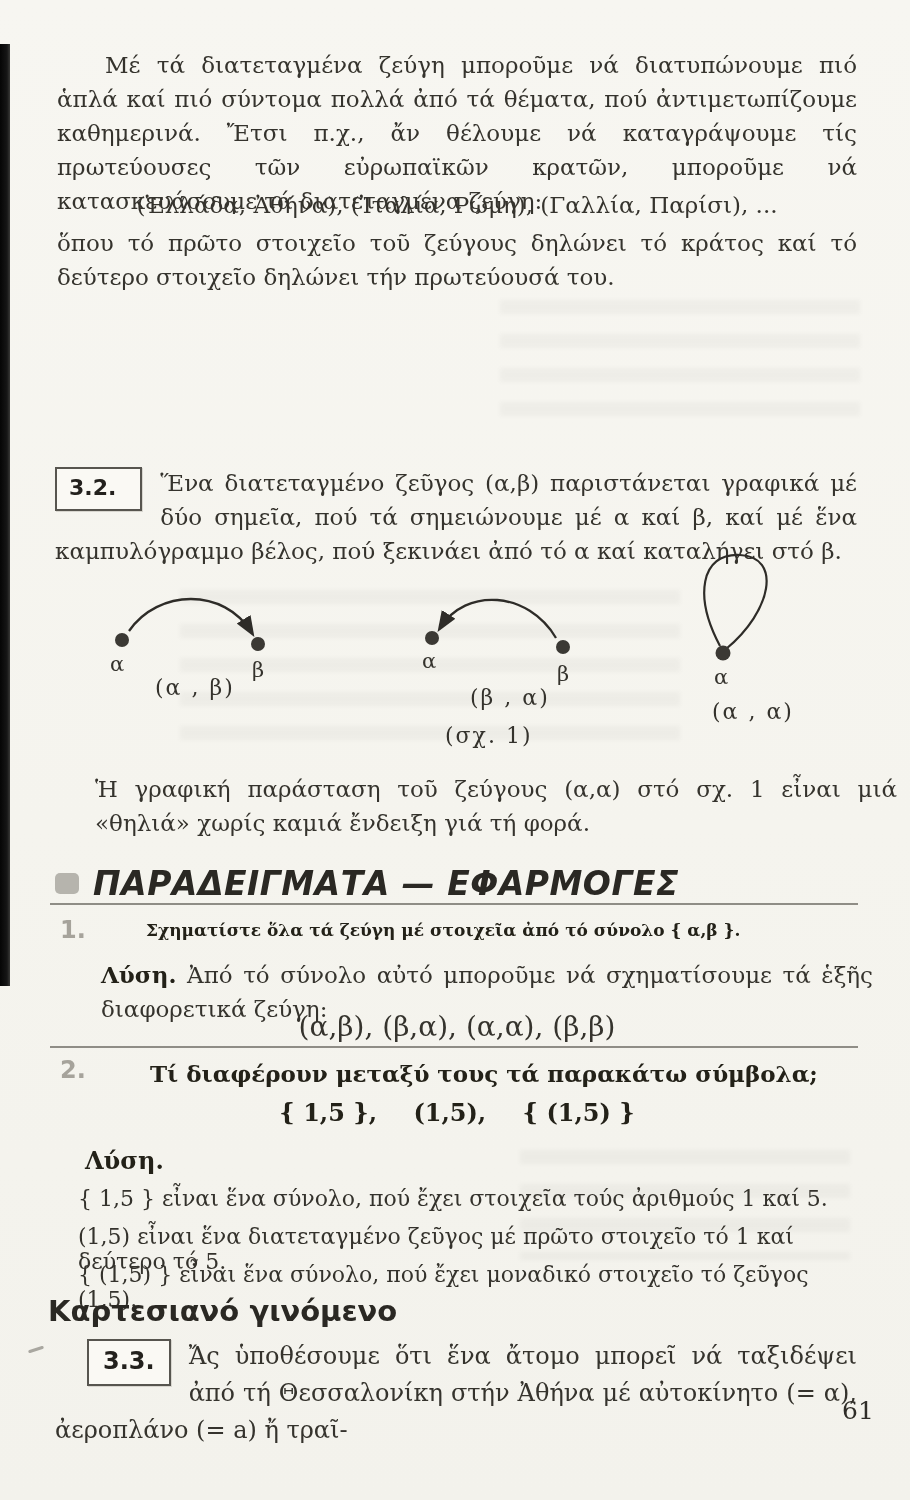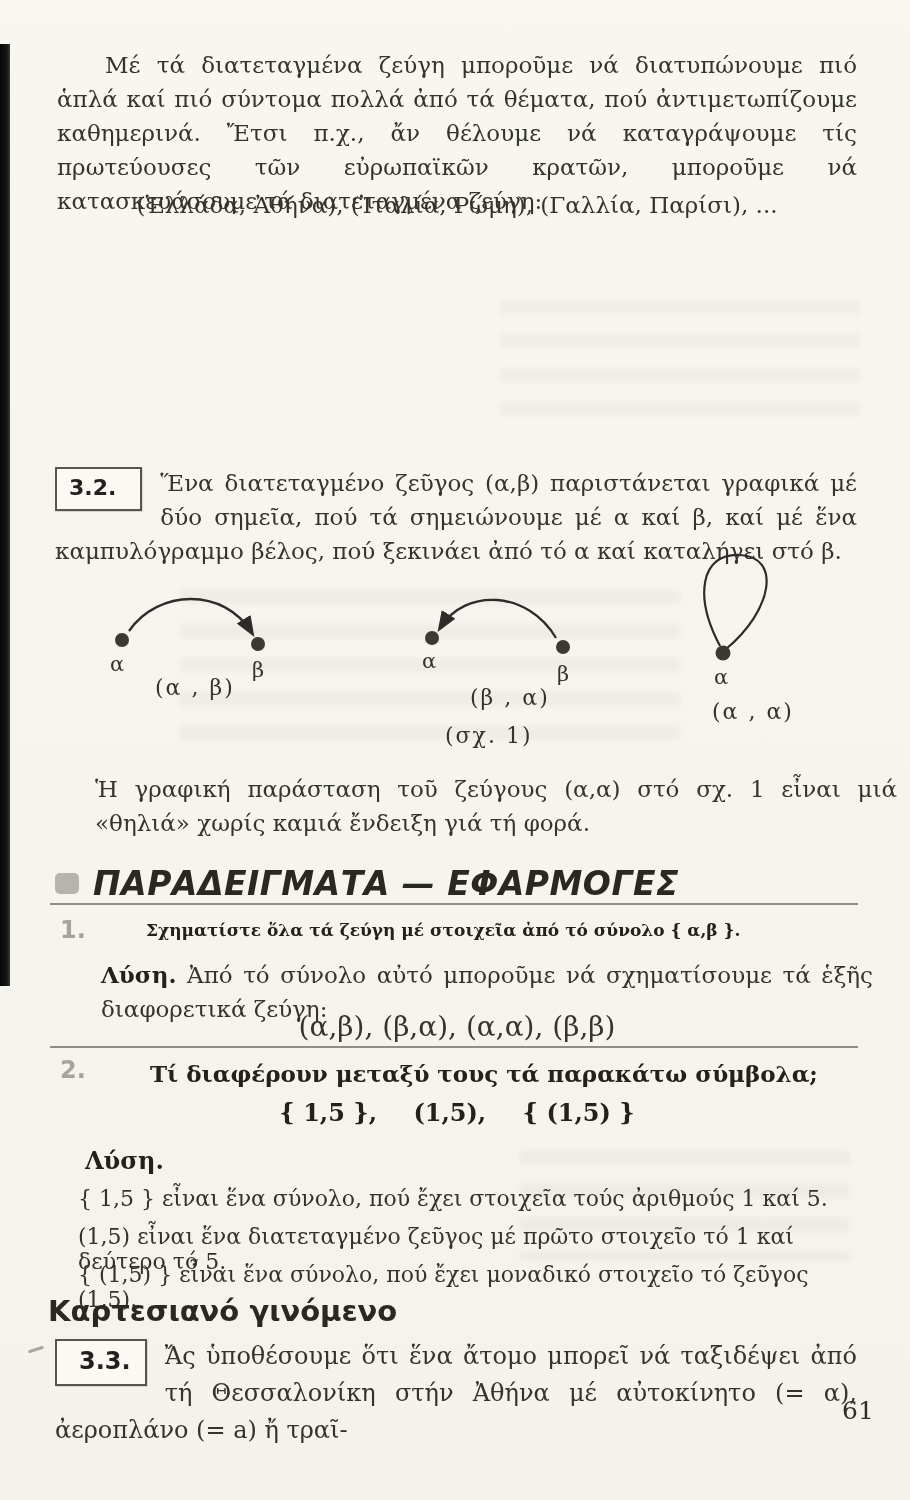--- a/index.html
+++ b/index.html
@@ -52,20 +52,21 @@
   <div class="abs spine"></div>
 
   <div class="abs ghost" style="left:500px;top:300px;width:360px;height:120px;"></div>
   <div class="abs ghost" style="left:180px;top:590px;width:500px;height:150px;"></div>
   <div class="abs ghost" style="left:520px;top:1150px;width:330px;height:110px;"></div>
 
   <div class="abs body-text indent" style="left:57px;top:48px;width:800px;">Μέ τά διατεταγμένα ζεύγη μποροῦμε νά διατυπώνουμε πιό ἁπλά καί πιό σύντομα πολλά ἀπό τά θέματα, πού ἀντιμετωπίζουμε καθημερινά. Ἔτσι π.χ., ἄν θέλουμε νά καταγράψουμε τίς πρωτεύουσες τῶν εὐρωπαϊκῶν κρατῶν, μποροῦμε νά κατασκευάσουμε τά διατεταγμένα ζεύγη:</div>
 
   <div class="abs centerline" style="left:57px;top:192px;width:800px;text-align:center;">(Ἑλλάδα, Ἀθήνα), (Ἰταλία, Ρώμη), (Γαλλία, Παρίσι), ...</div>
 
+  <div class="abs body-text" style="left:57px;top:226px;width:800px;">ὅπου τό πρῶτο στοιχεῖο τοῦ ζεύγους δηλώνει τό κράτος καί τό δεύτερο στοιχεῖο δηλώνει τήν πρωτεύουσά του.</div>
 
 
 
   <div class="abs body-text" style="left:55px;top:466px;width:802px;">
     <span class="secbox">3.2.</span><span>Ἕνα διατεταγμένο ζεῦγος (α,β) παριστάνεται γραφικά μέ δύο σημεῖα, πού τά σημειώνουμε μέ α καί β, καί μέ ἕνα καμπυλόγραμμο βέλος, πού ξεκινάει ἀπό τό α καί καταλήγει στό β.</span>
   </div>
 
   <svg class="abs" style="left:60px;top:543px;" width="840" height="215" viewBox="0 0 840 215">
     <defs>
       <marker id="ah" markerWidth="12" markerHeight="10" refX="7" refY="3.5" orient="auto">
@@ -129,18 +130,18 @@
   <div class="abs sol-label" style="left:85px;top:1146px;font-size:24px;">Λύση.</div>
   <div class="abs" style="left:78px;top:1186px;width:780px;font-size:22px;">{ 1,5 } εἶναι ἕνα σύνολο, πού ἔχει στοιχεῖα τούς ἀριθμούς 1 καί 5.</div>
   <div class="abs" style="left:78px;top:1224px;width:780px;font-size:22px;">(1,5) εἶναι ἕνα διατεταγμένο ζεῦγος μέ πρῶτο στοιχεῖο τό 1 καί δεύτερο τό 5.</div>
   <div class="abs" style="left:78px;top:1262px;width:780px;font-size:22px;">{ (1,5) } εἶναι ἕνα σύνολο, πού ἔχει μοναδικό στοιχεῖο τό ζεῦγος (1,5).</div>
 
   <div class="abs h-sans" style="left:48px;top:1294px;font-size:29px;">Καρτεσιανό γινόμενο</div>
 
   <div class="abs tick" style="left:28px;top:1348px;"></div>
 
   <div class="abs body-text" style="left:55px;top:1338px;width:802px;font-size:24px;line-height:37px;">
-    <span class="secbox" style="font-size:24px;padding:2px 14px 4px 22px;">3.3.</span><span>Ἄς ὑποθέσουμε ὅτι ἕνα ἄτομο μπορεῖ νά ταξιδέψει ἀπό τή Θεσσαλονίκη στήν Ἀθήνα μέ αὐτοκίνητο (= α), ἀεροπλάνο (= a) ἤ τραῖ-</span>
+    <span class="secbox" style="font-size:24px;padding:2px 14px 4px 14px;margin-left:32px;">3.3.</span><span>Ἄς ὑποθέσουμε ὅτι ἕνα ἄτομο μπορεῖ νά ταξιδέψει ἀπό τή Θεσσαλονίκη στήν Ἀθήνα μέ αὐτοκίνητο (= α), ἀεροπλάνο (= a) ἤ τραῖ-</span>
   </div>
 
   <div class="abs pagenum" style="left:842px;top:1396px;">61</div>
 
 </div>
 
 </body></html>

